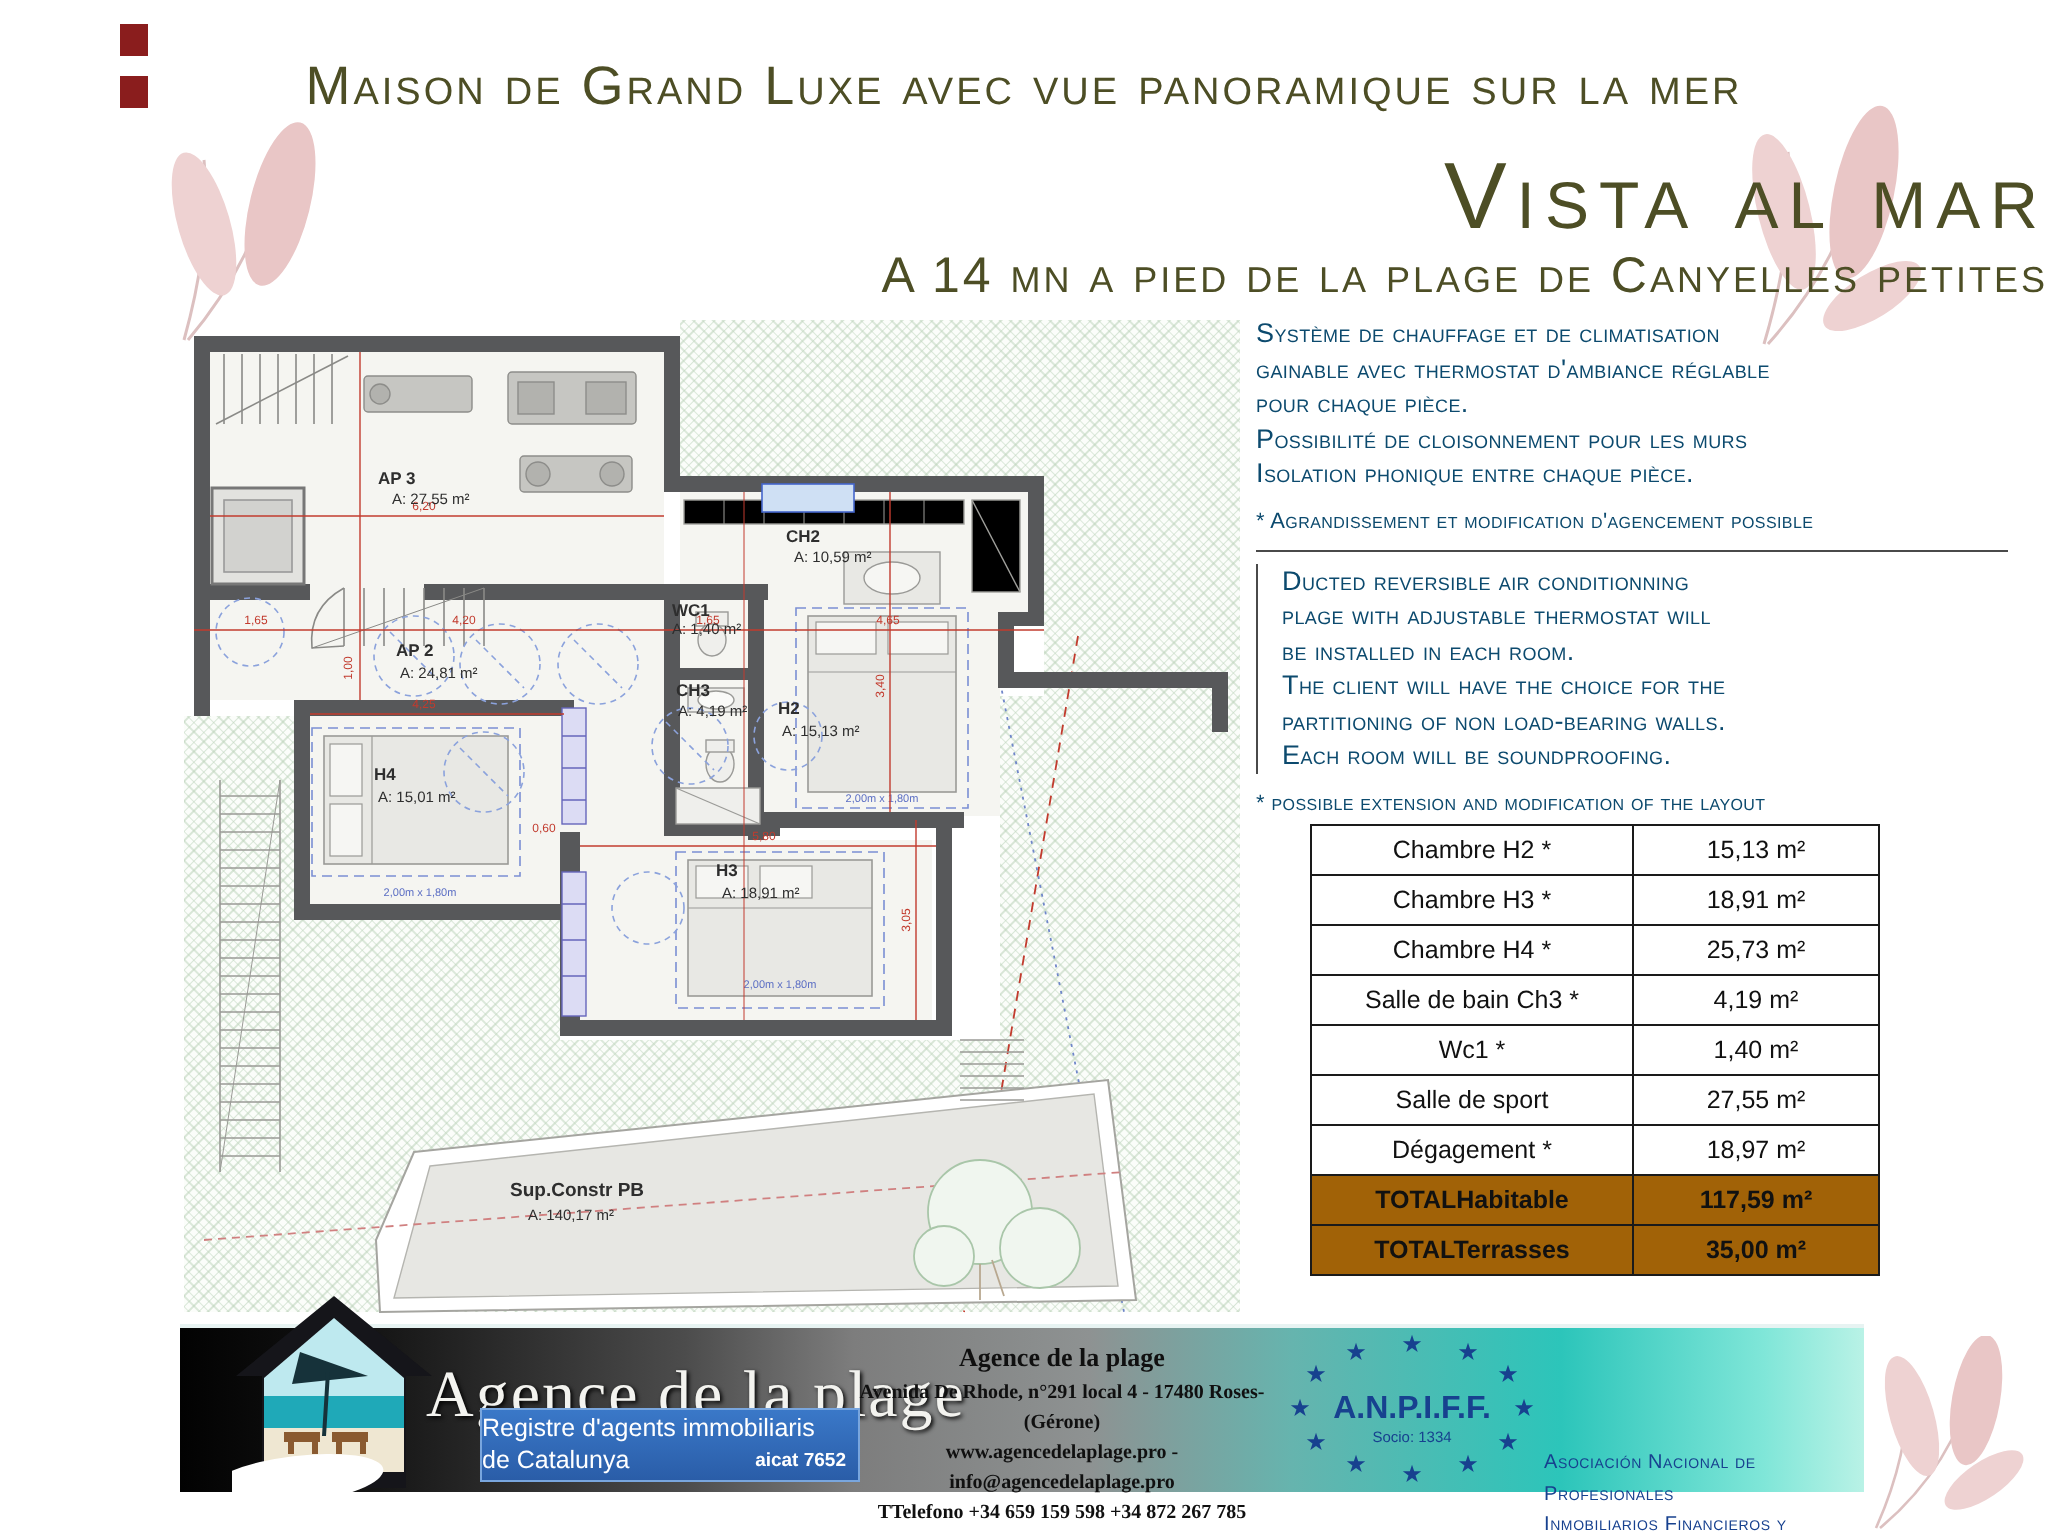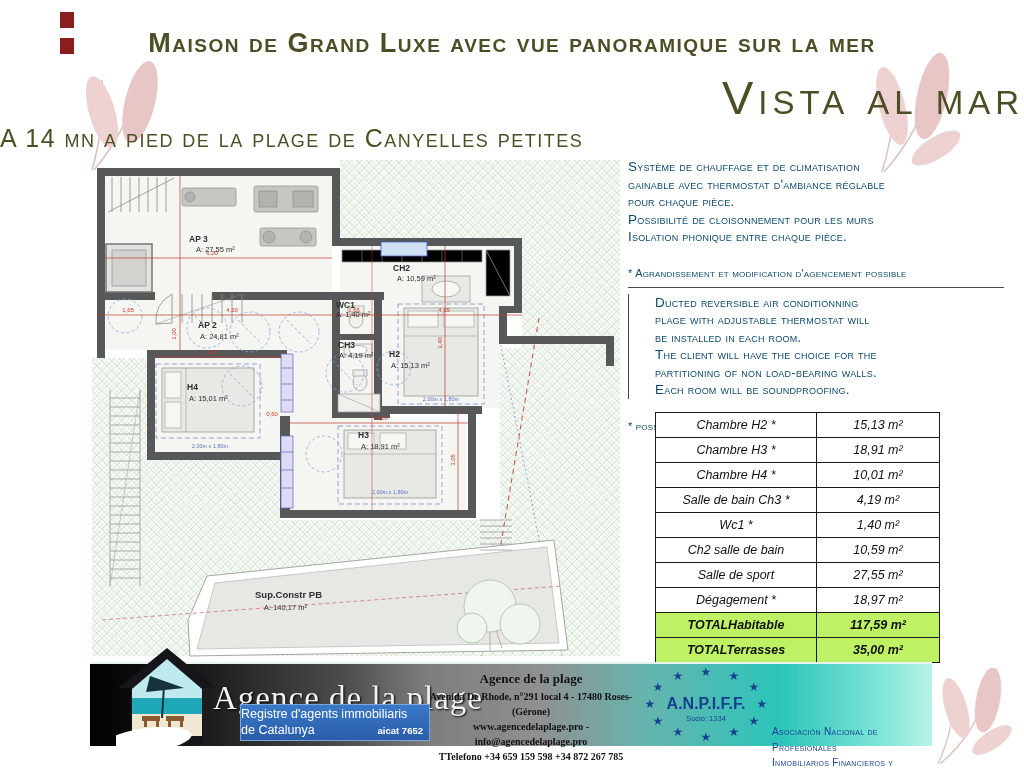--- a/index.html
+++ b/index.html
@@ -1,39 +1,39 @@
 <!DOCTYPE html>
 <html><head>
 <meta charset="utf-8">
 <style>
   html,body{margin:0;padding:0;background:#fff;}
   .page{position:relative;width:1024px;height:768px;background:#fff;overflow:hidden;
         font-family:"Liberation Sans",sans-serif;}
   .abs{position:absolute;}
   
   .t1{left:0;right:0;top:28px;text-align:center;font-variant:small-caps;
-      font-size:27px;letter-spacing:1.5px;color:#4d4e25;font-weight:700;}
+      font-size:27px;letter-spacing:1.5px;color:#4d4e25;font-weight:400;}
   .t2{left:0;right:0;top:70px;text-align:right;font-variant:small-caps;
       font-size:47px;letter-spacing:5px;color:#4d4e25;font-weight:500;}
-  .t3{left:0;right:0;top:124px;text-align:left;font-variant:small-caps;
+  .t3{left:0;right:0;top:124px;text-align:right;font-variant:small-caps;
       font-size:25px;letter-spacing:1.5px;color:#4d4e25;font-weight:500;}
   .redsq{width:14px;height:16px;background:#8a1d1d;}
   
   .info{left:628px;top:158px;width:380px;color:#0c4a6e;}
   .para{font-variant:small-caps;font-size:13.5px;line-height:1.3;letter-spacing:.2px;}
-  .note{font-variant:small-caps;font-size:11px;margin-top:21px;letter-spacing:.2px;}
+  .note{font-variant:small-caps;font-size:11px;margin-top:9px;letter-spacing:.2px;}
   .sep{border:none;border-top:1.5px solid #4a4a4a;margin:8px 0 6px 0;width:376px;}
-  .enblock{border-left:1.5px solid #4a4a4a;padding-left:26px;}
+  .enblock{border-left:1.5px solid #4a4a4a;padding-left:12px;}
   
   table.areas{position:absolute;left:655px;top:412px;border-collapse:collapse;
       font-size:12.5px;color:#111;background:#fff;}
-  table.areas td{border:1.2px solid #1a1a1a;height:24px;text-align:center;padding:0 6px;font-style:italic;}
+  table.areas td{border:1.2px solid #1a1a1a;height:24px;text-align:center;padding:0 6px;}
   table.areas td:first-child{width:148px;}
   table.areas td:last-child{width:110px;}
-  table.areas tr.total td{background:#bef264;font-weight:bold;}
+  table.areas tr.total td{background:#a16207;font-weight:bold;}
   
   .band{left:90px;top:662px;width:842px;height:82px;border-top:2px solid #e7f3f2;
     background:linear-gradient(90deg,#020202 0%,#161616 12%,#4c4c4c 30%,#7d7d7d 40%,
       #8e9292 54%,#66b4ae 66%,#2cc5ba 82%,#7fe6d8 94%,#b9f2e6 100%);}
   .brand{left:213px;top:680px;color:#f3f3ef;font-family:"Liberation Serif",serif;
       font-size:33px;letter-spacing:1px;text-shadow:1px 1px 2px #000;}
   .badge{left:240px;top:704px;width:190px;height:37px;color:#fff;
       background:linear-gradient(180deg,#3a78c8,#2a5da8);border:1px solid #79a6de;
       font-size:12.5px;line-height:1.25;padding:2px 0;box-sizing:border-box;}
   .badge .aicat{position:absolute;right:6px;bottom:3px;font-size:9.5px;font-weight:bold;}
@@ -328,33 +328,29 @@
         <tr>
           <td>Chambre H2 *</td>
           <td>15,13 m²</td>
         </tr>
         <tr>
           <td>Chambre H3 *</td>
           <td>18,91 m²</td>
         </tr>
         <tr>
           <td>Chambre H4 *</td>
-          <td>10,01 m²</td>
+          <td>25,73 m²</td>
         </tr>
         <tr>
           <td>Salle de bain Ch3 *</td>
           <td>4,19 m²</td>
         </tr>
         <tr>
           <td>Wc1 *</td>
           <td>1,40 m²</td>
-        </tr>
-        <tr>
-          <td>Ch2 salle de bain</td>
-          <td>10,59 m²</td>
         </tr>
         <tr>
           <td>Salle de sport</td>
           <td>27,55 m²</td>
         </tr>
         <tr>
           <td>Dégagement *</td>
           <td>18,97 m²</td>
         </tr>
         <tr class="total">

